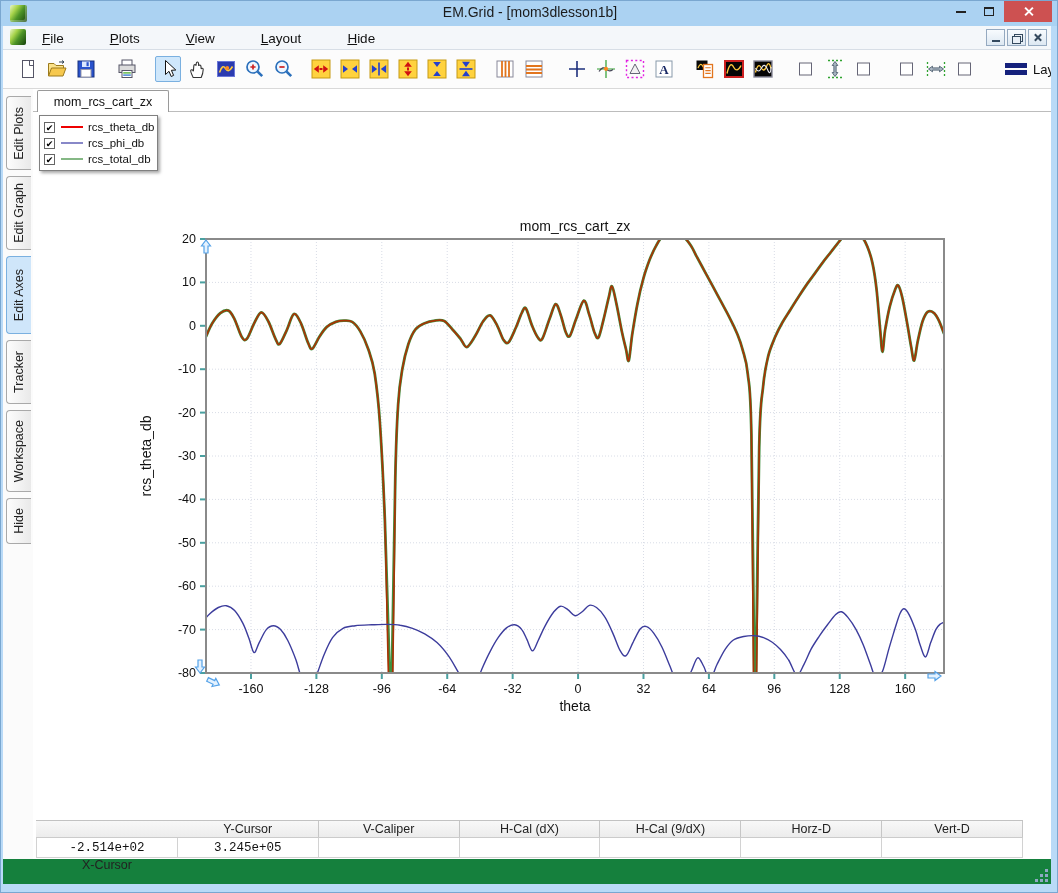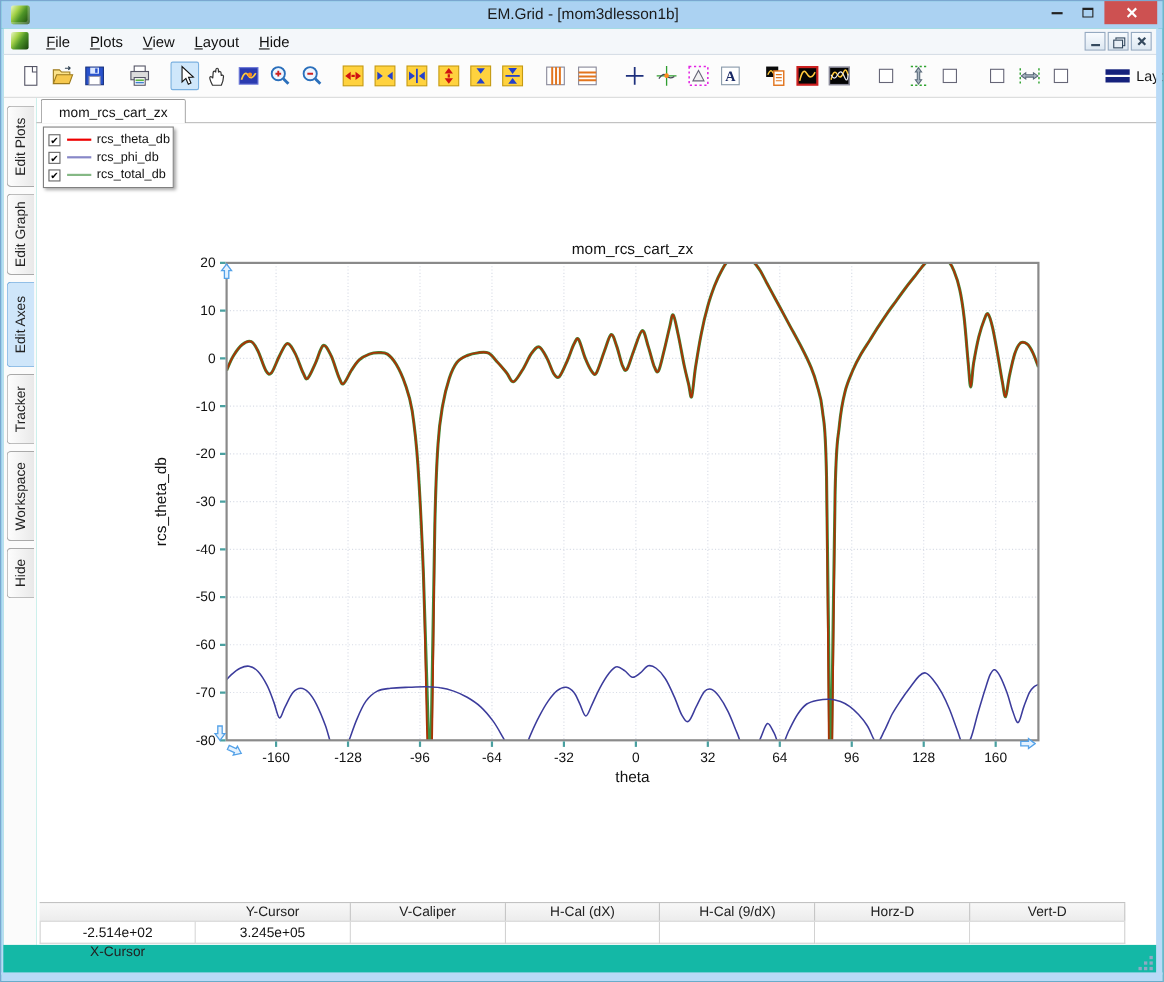--- a/index.html
+++ b/index.html
@@ -1,37 +1,37 @@
 <!DOCTYPE html>
 <html><head>
 <meta charset="utf-8">
 <style>
   html,body{margin:0;padding:0;background:#dfe9f5;font-family:"Liberation Sans",sans-serif;}
   *{box-sizing:border-box;}
-  .window{position:relative;width:1058px;height:893px;background:#14b8a6;overflow:hidden;
+  .window{position:relative;width:1058px;height:893px;background:#15803d;overflow:hidden;
           border:1px solid #7aa7d0;}
   
   .titlebar{position:absolute;left:0;top:0;width:1058px;height:25px;background:#abd2f2;}
   .app-logo{position:absolute;left:9px;top:4px;width:17px;height:17px;border-radius:2px;
             background:linear-gradient(125deg,#eaf6c9 0%,#a6d34a 30%,#4d9427 55%,#16420c 100%);
             box-shadow:inset -2px -2px 0 rgba(255,255,255,.25);}
   .win-title{position:absolute;left:0;top:3px;width:100%;text-align:center;font-size:14px;color:#1b1b1b;}
   .cap-btn{position:absolute;top:0;height:21px;display:flex;align-items:center;justify-content:center;cursor:default;}
   .btn-min{left:946px;width:28px;}
   .btn-max{left:974px;width:28px;}
   .btn-close{left:1003px;width:48px;background:#cd5151;}
   .g-min{width:10px;height:2px;background:#222;}
   .g-max{width:10px;height:9px;border:1px solid #222;border-top:2px solid #222;background:transparent;}
   .g-x{position:relative;width:11px;height:11px;}
   .g-x::before,.g-x::after{content:"";position:absolute;left:5px;top:0;width:2px;height:11px;background:#fff;}
   .g-x::before{transform:rotate(45deg);} .g-x::after{transform:rotate(-45deg);}
   .menubar{position:absolute;left:2px;top:25px;width:1050px;height:24px;background:#f4f7fa;border-bottom:1px solid #d7dee6;}
   .menu-logo{position:absolute;left:7px;top:3px;width:16px;height:16px;border-radius:2px;
              background:linear-gradient(125deg,#eaf6c9 0%,#a6d34a 30%,#4d9427 55%,#16420c 100%);}
-  .menu-items{position:absolute;left:30px;top:0;height:24px;display:flex;align-items:center;}
+  .menu-items{position:absolute;left:30px;top:0;height:24px;display:flex;align-items:center;gap:28px;}
   .menu-item{display:inline-block;padding:3px 9px;font-size:13.5px;color:#111;}
   .menu-item::first-letter{text-decoration:underline;}
   .mdi-controls{position:absolute;right:6px;top:3px;display:flex;gap:2px;}
   .mdi-btn{width:19px;height:17px;border:1px solid #94a9c0;background:linear-gradient(#f8fbfe,#dde8f2);
            display:flex;align-items:center;justify-content:center;}
   .mg-min{width:8px;height:2px;background:#34495e;margin-top:6px;}
   .mg-res{position:relative;width:9px;height:8px;}
   .mg-res::before{content:"";position:absolute;left:2px;top:0;width:7px;height:6px;border:1px solid #34495e;}
   .mg-res::after{content:"";position:absolute;left:0;top:2px;width:7px;height:6px;border:1px solid #34495e;background:#e8eff6;}
   .mg-x{position:relative;width:9px;height:9px;}
@@ -68,21 +68,21 @@
             text-align:center;color:#000;flex:0 0 auto;}
   .lg-line{width:22px;height:0;border-top:2px solid #000;margin:0 5px 0 6px;flex:0 0 auto;}
   .lg-label{font-size:11.5px;color:#111;white-space:nowrap;}
   
   .statusbar{position:absolute;left:35px;top:819px;width:987px;z-index:3;}
   .st-head{display:flex;height:18px;border-top:1px solid #c2c2c2;border-bottom:1px solid #cbcbcb;
            background:linear-gradient(#f8f8f8,#ececec);}
   .st-head .cell{flex:1;border-right:1px solid #c6c6c6;display:flex;align-items:center;justify-content:center;
                  font-size:12.5px;color:#222;}
   .st-head .cell:first-child{border-left:1px solid #c6c6c6;margin-top:44px;}
-  .st-vals{display:flex;height:20px;}
+  .st-vals{display:flex;height:20px;font-family:Liberation Mono, monospace;}
   .st-vals .cell{flex:1;background:#fff;border-right:1px solid #d2d2d2;border-bottom:1px solid #d2d2d2;
                  display:flex;align-items:center;justify-content:center;font-size:12.5px;color:#111;}
   .st-vals .cell:first-child{border-left:1px solid #d2d2d2;}
   
   .border-right{position:absolute;right:0;top:25px;width:6px;height:860px;background:#b9daf7;z-index:6;}
   .border-left{position:absolute;left:0;top:25px;width:2px;height:860px;background:#b9daf7;z-index:6;}
   .border-bottom{position:absolute;left:0;bottom:0;width:1058px;height:8px;background:#b9daf7;z-index:6;}
   .grip{position:absolute;right:9px;bottom:10px;width:14px;height:14px;z-index:7;}
   .grip i{position:absolute;right:0;bottom:0;width:3px;height:3px;background:#8fa9c4;
           box-shadow:-5px 5px #8fa9c4,0 5px #8fa9c4,-10px 10px #8fa9c4,-5px 10px #8fa9c4,0 10px #8fa9c4;

